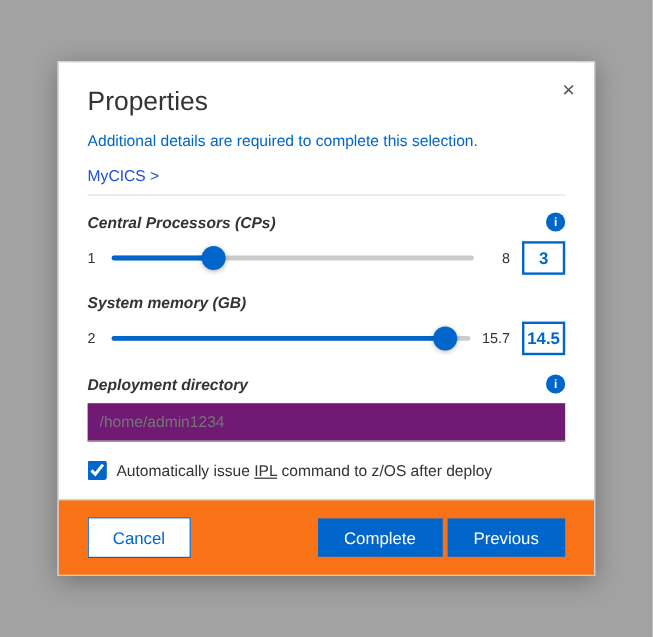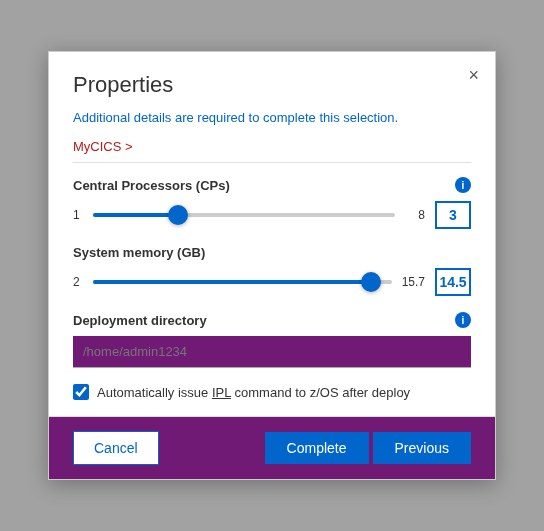--- a/index.html
+++ b/index.html
@@ -52,38 +52,39 @@
       font-size: 18px;
       color: #555;
       cursor: pointer;
       line-height: 1;
     }
     .dialog-body {
       padding: 0 24px 16px 24px;
     }
     .breadcrumb {
       font-size: 13px;
-      color: #b91c1c;
+      color: #1d4ed8;
       margin-bottom: 8px;
     }
     .field-section {
       margin-bottom: 16px;
     }
     .field-label {
       font-size: 13px;
       font-weight: 700;
       color: #333;
       margin-bottom: 8px;
       display: flex;
       align-items: center;
       justify-content: space-between;
     }
     .field-label-left {
       display: flex;
       gap: 6px;
+      font-style: italic;
     }
     .info-icon {
       width: 16px;
       height: 16px;
       border-radius: 50%;
       background: #0066cc;
       color: #fff;
       font-size: 10px;
       display: flex;
       align-items: center;
@@ -174,21 +175,21 @@
       cursor: pointer;
     }
     .checkbox-label {
       font-size: 13px;
       color: #333;
     }
     .checkbox-label u {
       text-decoration: underline;
     }
     .dialog-footer {
-      background: #701a75;
+      background: #f97316;
       border-top: 1px solid #ddd;
       padding: 14px 24px;
       display: flex;
       justify-content: space-between;
       align-items: center;
     }
     .btn-cancel {
       background: #fff;
       border: 1px solid #0066cc;
       color: #0066cc;

